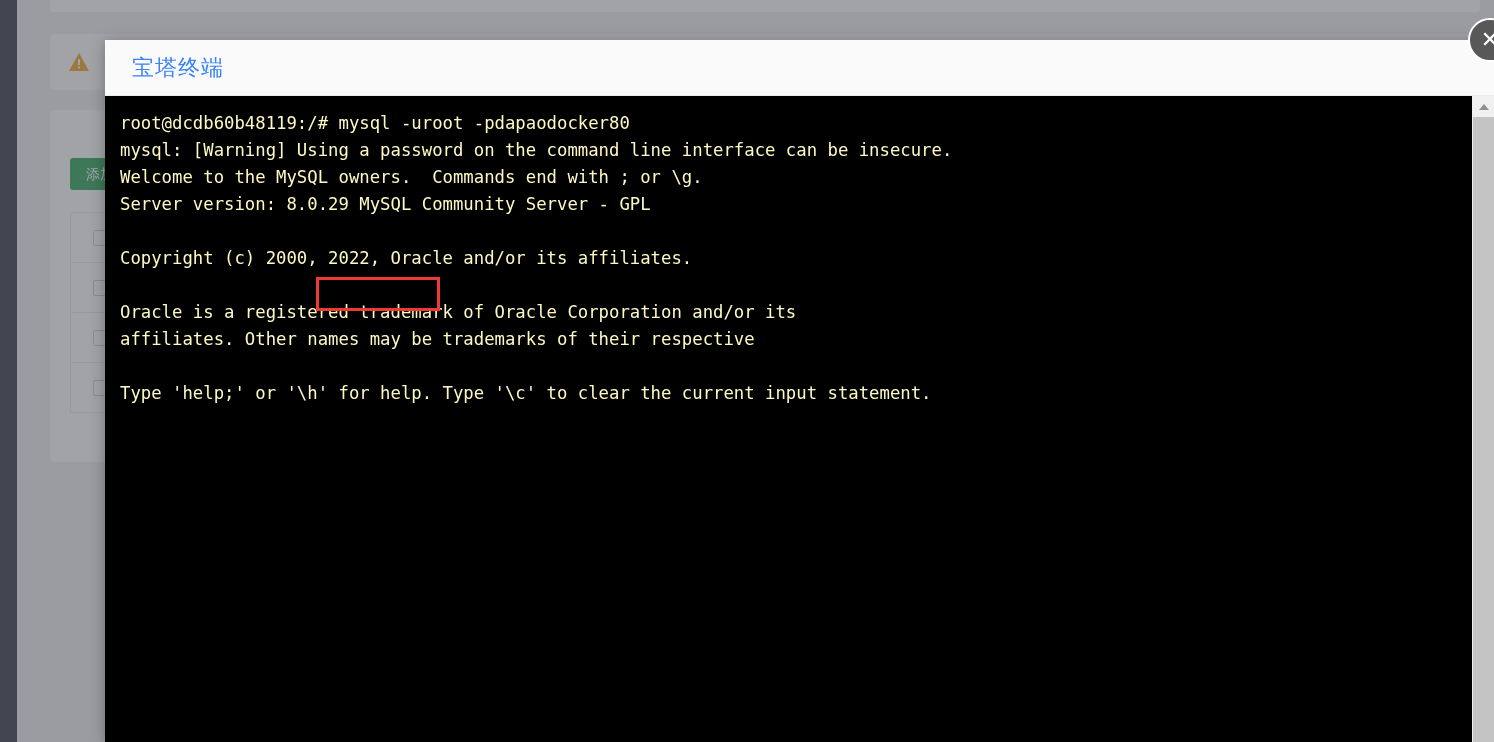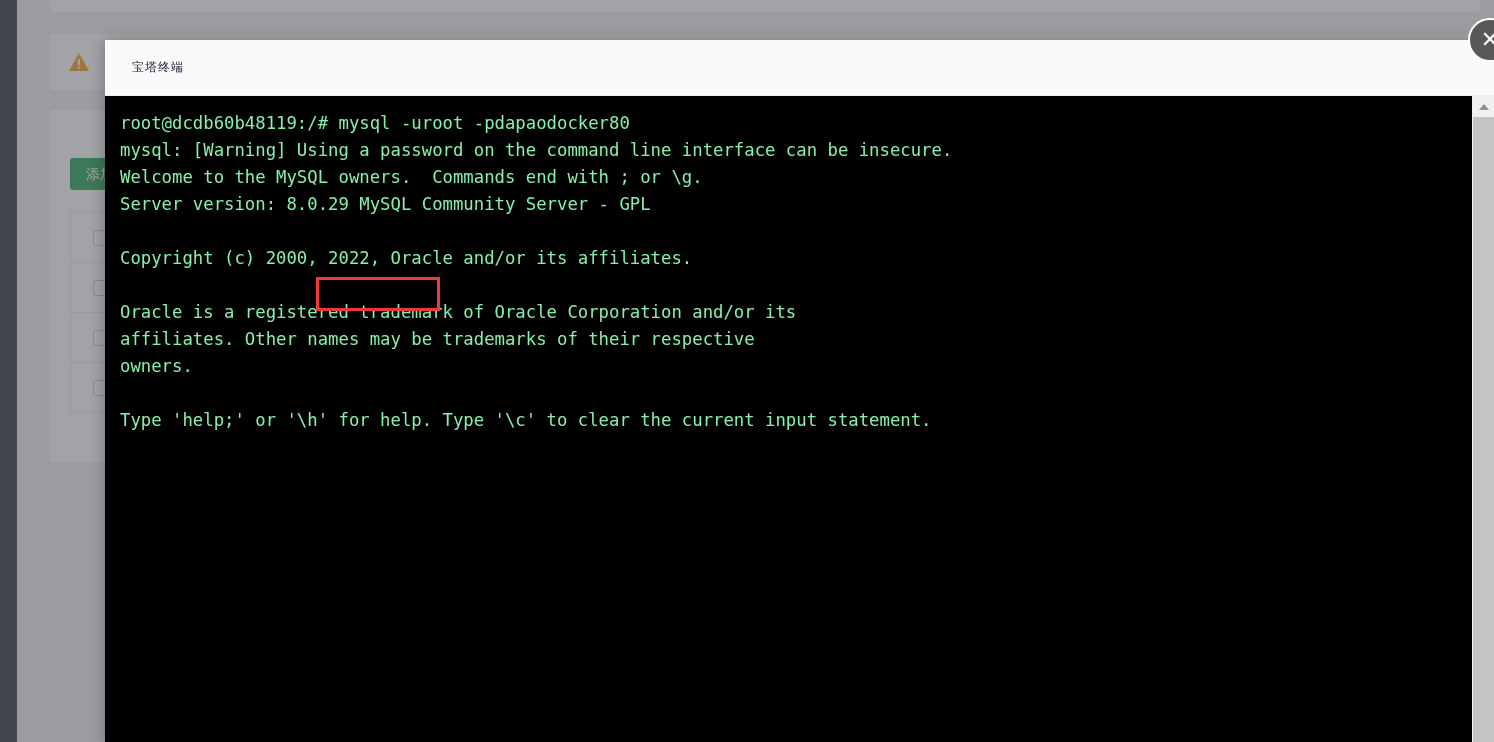--- a/index.html
+++ b/index.html
@@ -167,22 +167,22 @@
     height: 56px;
     background: #fafafa;
     border-bottom: 1px solid #ededed;
     display: flex;
     align-items: center;
     padding-left: 27px;
     box-sizing: border-box;
   }
 
   .modal-title {
-    font-size: 12px;
-    color: #0f172a;
+    font-size: 22px;
+    color: #3b82f6;
     letter-spacing: 1px;
   }
 
   .modal-body {
     position: relative;
     height: 646px;
     background: #000000;
     display: flex;
   }
 
@@ -192,21 +192,21 @@
     padding: 14px 0 0 15px;
     box-sizing: border-box;
     overflow: hidden;
     position: relative;
   }
 
   .term-line {
     font-family: "DejaVu Sans Mono", "Liberation Mono", monospace;
     font-size: 17.3px;
     line-height: 27px;
-    color: #86efac;
+    color: #fef9c3;
     white-space: pre;
     letter-spacing: 0px;
   }
 
   .term-line.blank { color: transparent; }
 
   
   .highlight-box {
     position: absolute;
     left: 211px;
@@ -341,21 +341,20 @@
       <div class="terminal" id="terminal">
         <div class="term-line">root@dcdb60b48119:/# mysql -uroot -pdapaodocker80</div>
           <div class="term-line">mysql: [Warning] Using a password on the command line interface can be insecure.</div>
           <div class="term-line">Welcome to the MySQL owners.  Commands end with ; or \g.</div>
           <div class="term-line">Server version: 8.0.29 MySQL Community Server - GPL</div>
           <div class="term-line blank">&nbsp;</div>
           <div class="term-line">Copyright (c) 2000, 2022, Oracle and/or its affiliates.</div>
           <div class="term-line blank">&nbsp;</div>
           <div class="term-line">Oracle is a registered trademark of Oracle Corporation and/or its</div>
           <div class="term-line">affiliates. Other names may be trademarks of their respective</div>
-          <div class="term-line">owners.</div>
           <div class="term-line blank">&nbsp;</div>
           <div class="term-line">Type 'help;' or '\h' for help. Type '\c' to clear the current input statement.</div>
           <div class="term-line blank">&nbsp;</div>
           <div class="highlight-box"></div>
       </div>
 
       <div class="scrollbar">
         <div class="sb-btn-up">
           <span class="sb-arrow"></span>
         </div>

